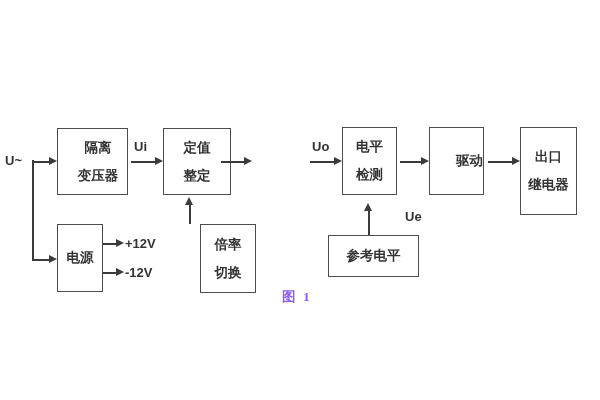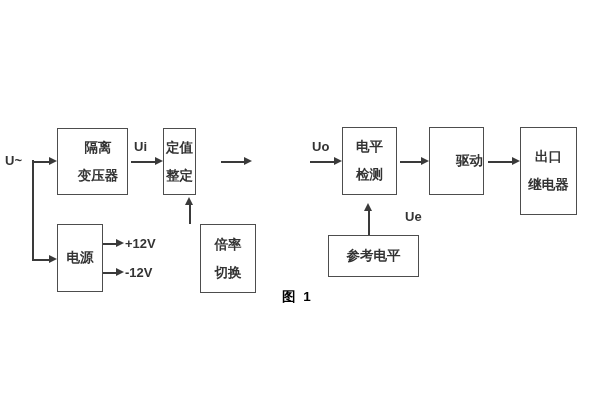--- a/index.html
+++ b/index.html
@@ -44,22 +44,23 @@
   .arr-u{
     position:absolute;width:0;height:0;
     border-bottom:8px solid #3a3a3a;
     border-left:4.5px solid transparent;
     border-right:4.5px solid transparent;
   }
   .caption{
     position:absolute;
     font-size:13.5px;
     font-weight:600;
-    color:#000000;
+    color:#8b5cf6;
     letter-spacing:2px;
+    font-family:Liberation Serif, serif;
   }
 </style>
 </head>
 <body>
 
 <div id="canvas">
 
   <span class="sig" style="left:5px;top:153px;">U~</span>
 
   <div class="vline" style="left:32px;top:160px;height:101px;"></div>
@@ -70,21 +71,21 @@
 
   <div class="block" style="left:57px;top:128px;width:71px;height:67px;padding-left:11px;">
     <span class="ln">隔离</span>
     <span class="ln">变压器</span>
   </div>
 
   <span class="sig" style="left:134px;top:139px;">Ui</span>
   <div class="hline" style="left:131px;top:161px;width:24px;"></div>
   <div class="arr-r" style="left:155px;top:157px;"></div>
 
-  <div class="block" style="left:163px;top:128px;width:33px;height:67px;">
+  <div class="block" style="left:163px;top:128px;width:68px;height:67px;">
     <span class="ln">定值</span>
     <span class="ln">整定</span>
   </div>
 
   <div class="hline" style="left:221px;top:161px;width:23px;"></div>
   <div class="arr-r" style="left:244px;top:157px;"></div>
 
 
   <span class="sig" style="left:312px;top:139px;">Uo</span>
   <div class="hline" style="left:310px;top:161px;width:24px;"></div>

